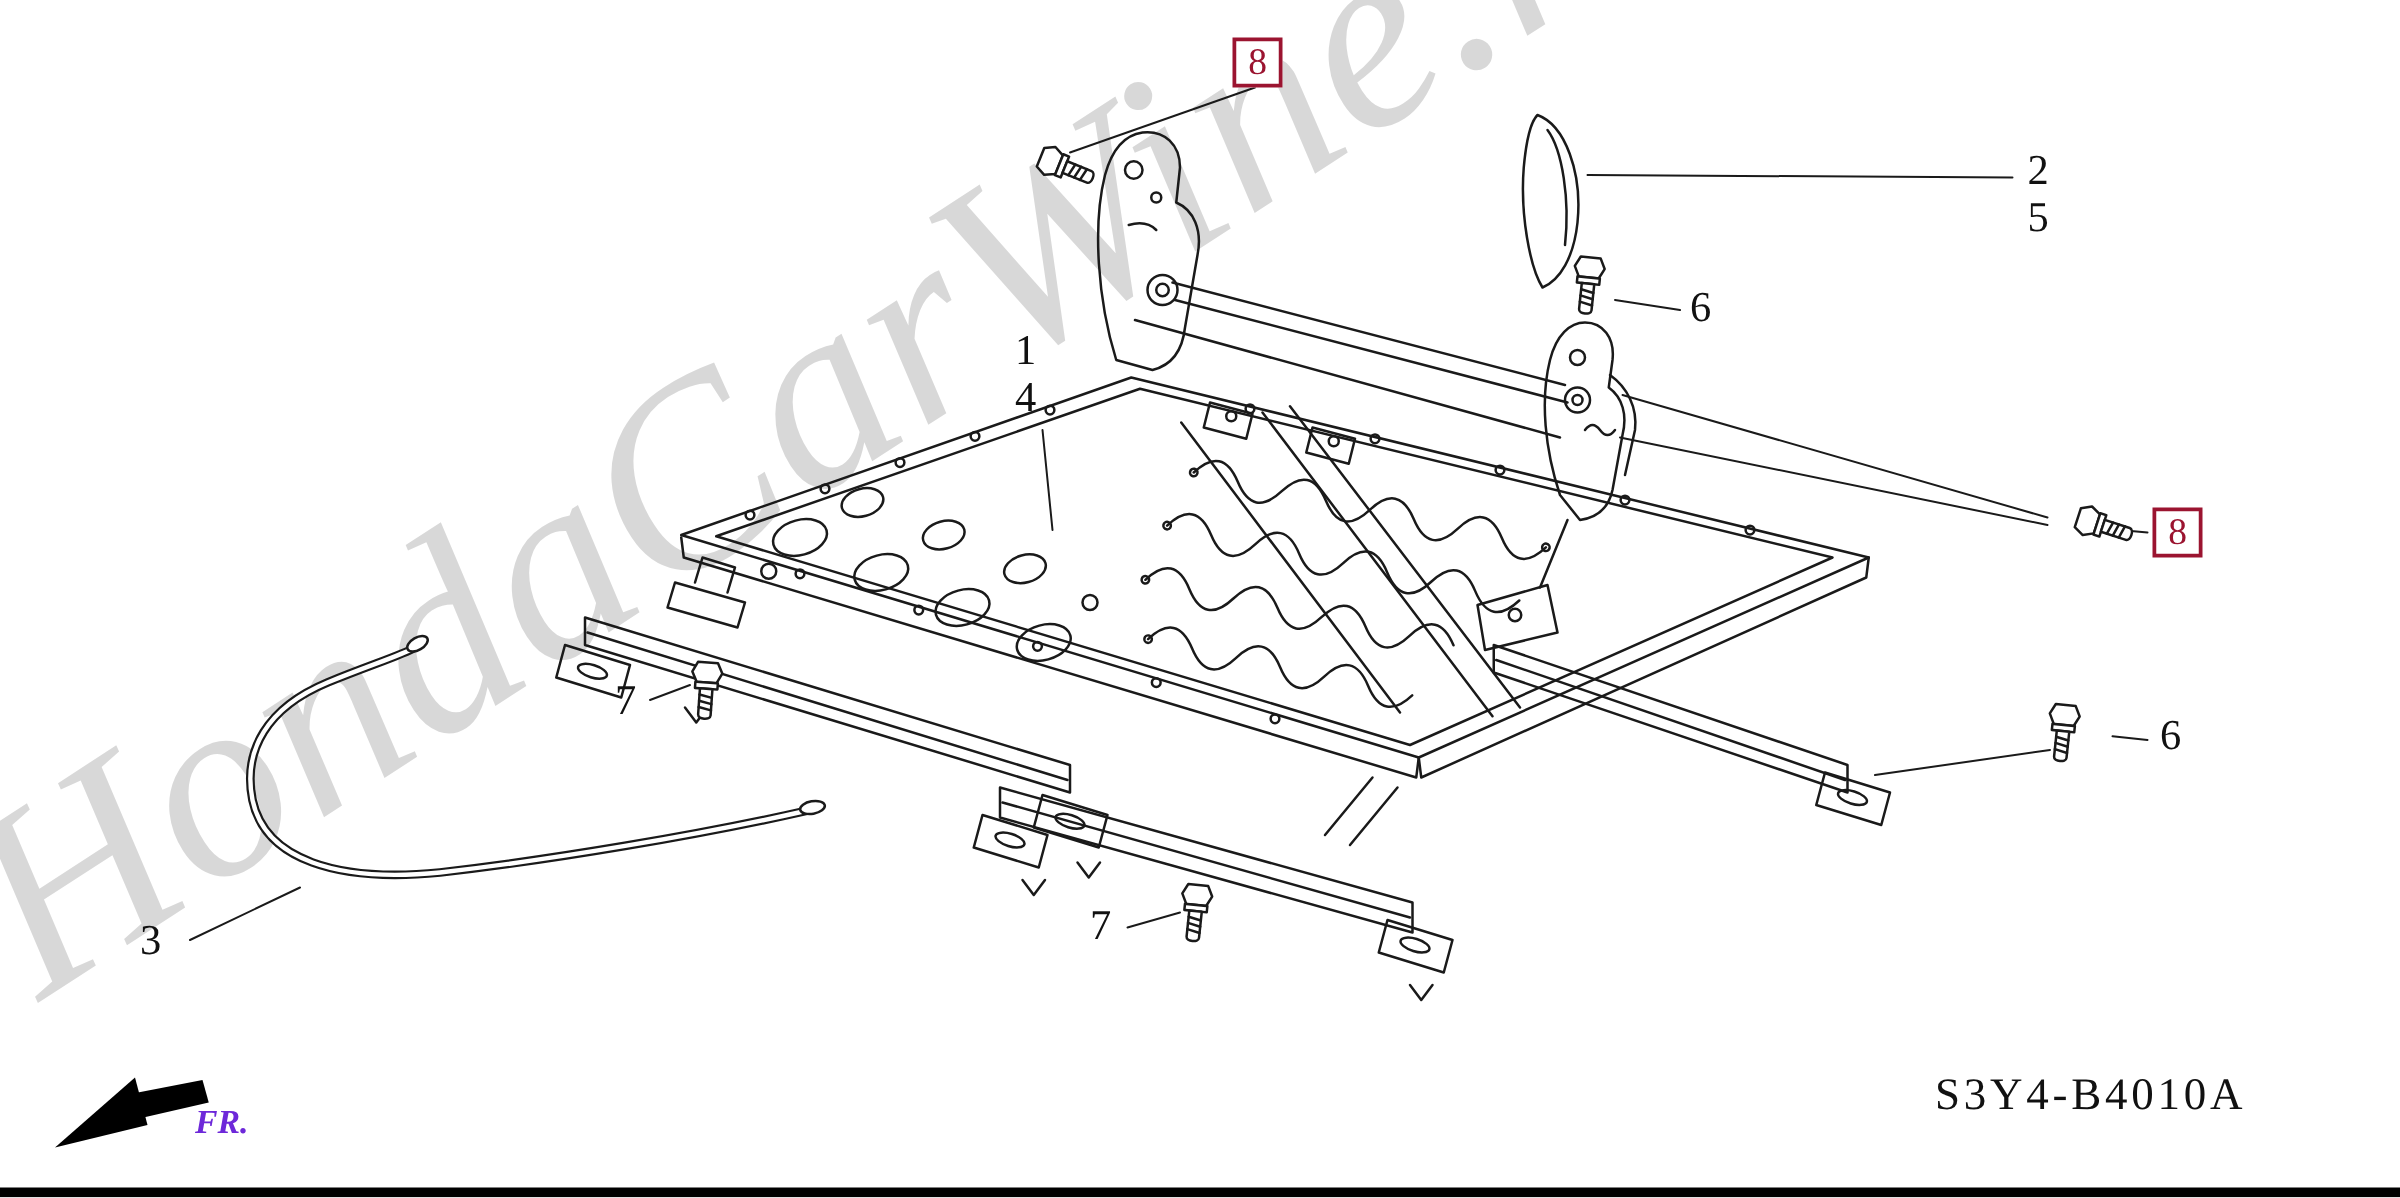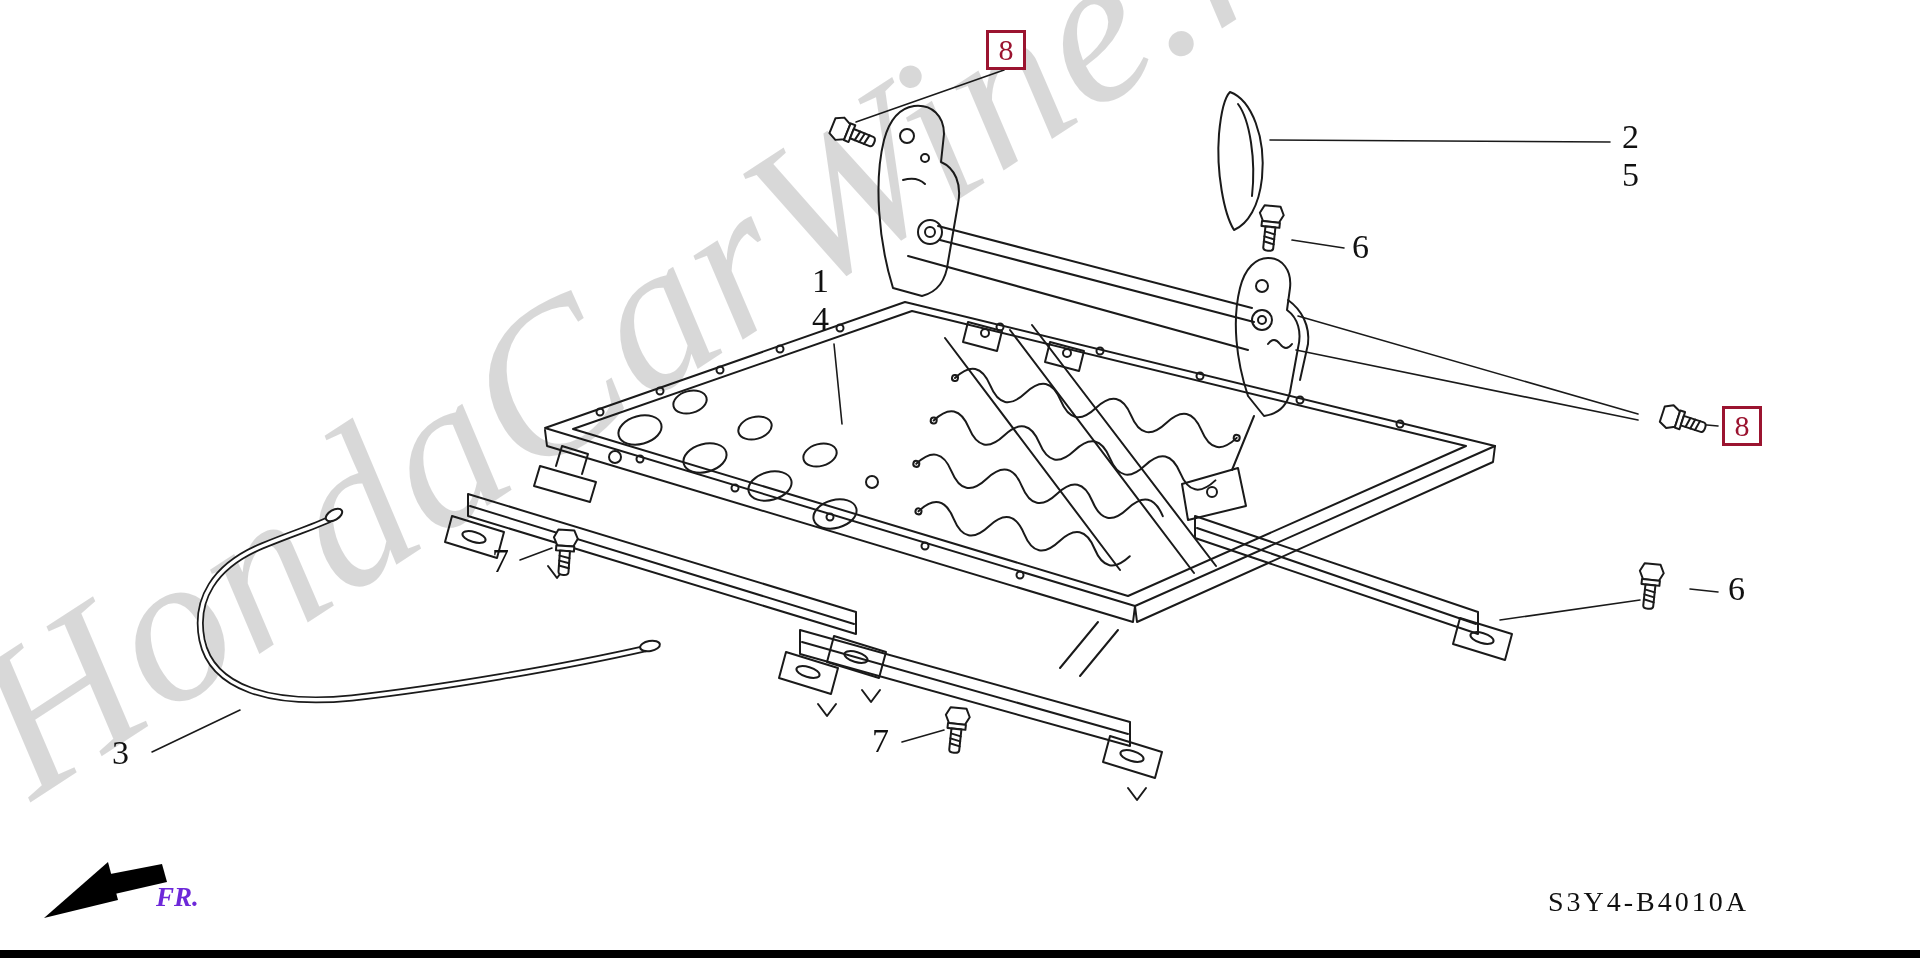--- a/index.html
+++ b/index.html
@@ -29,22 +29,22 @@
     position:absolute; width:40px; height:40px;
     border:3px solid var(--red); color:var(--red);
     display:flex; align-items:center; justify-content:center;
     font-size:30px; background:#fff;
   }
   .fr-label {
     position:absolute; left:120px; top:882px;
     font-size:27px; font-weight:bold; font-style:italic; color:#6d28d9;margin-left:36px;
   }
   .diagram-code {
-    position:absolute; left:1548px; top:886px;
-    font-size:28px; letter-spacing:3px; color:#111;
+    position:absolute; left:1548px; top:854px;
+    font-size:36px; letter-spacing:3px; color:#111;
   }
   .bottom-bar {
     position:absolute; left:0; right:0; bottom:0; height:8px; background:#000;
   }
 </style>
 </head>
 <body>
 
 <div class="stage">
 

